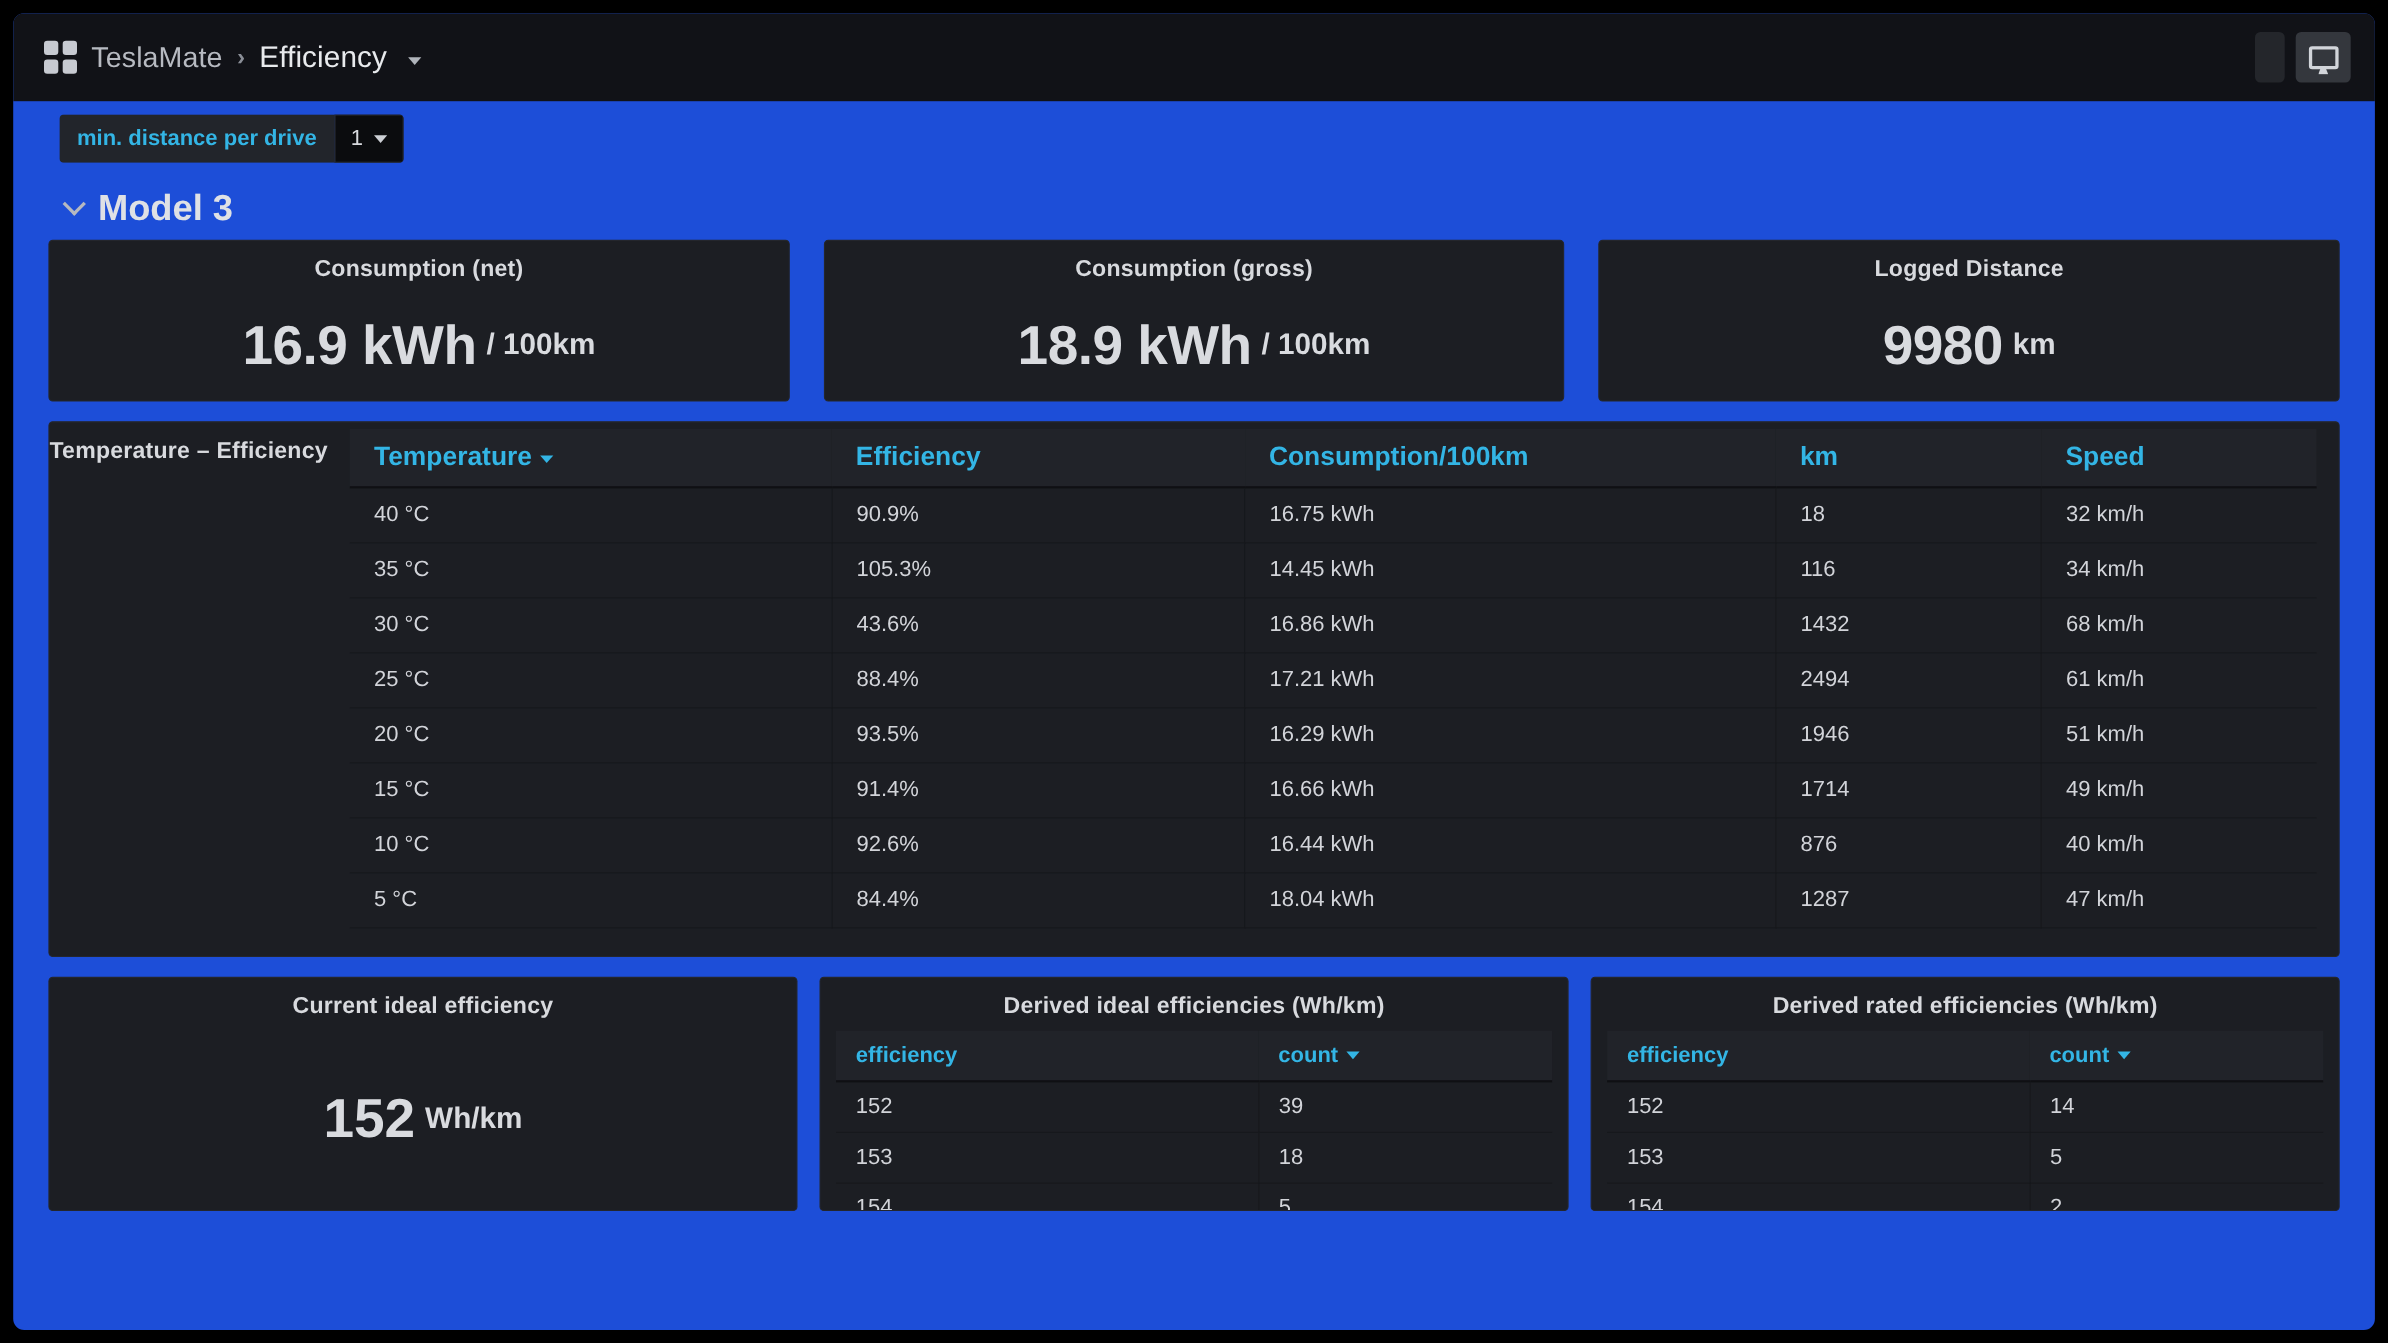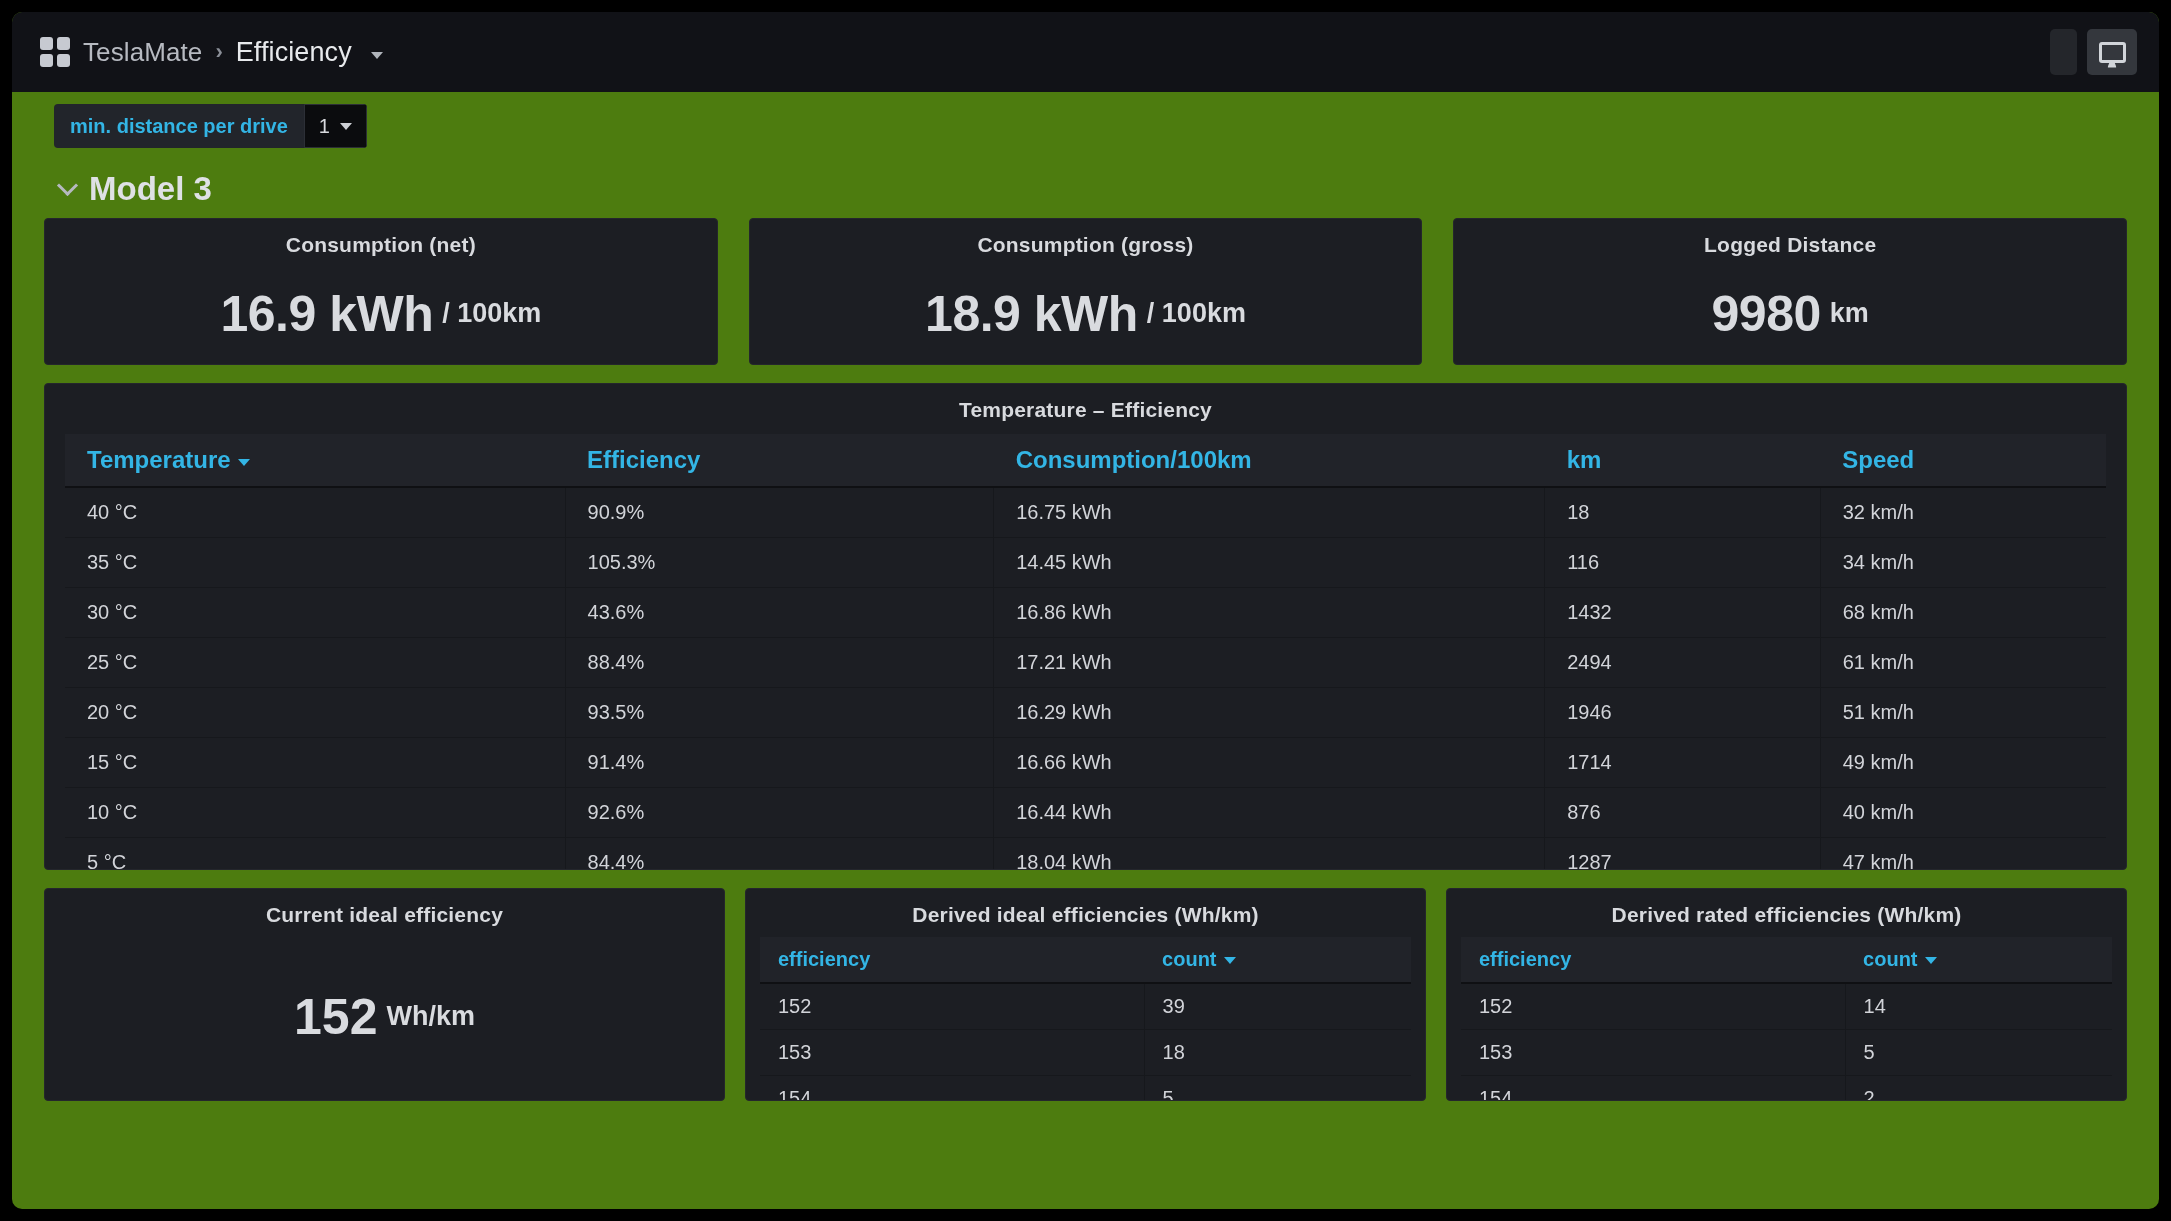--- a/index.html
+++ b/index.html
@@ -10,21 +10,21 @@
     background: #000000;
     font-family: "Liberation Sans", sans-serif;
     overflow: hidden;
   }
 
   
   #frame {
     position: absolute;
     left: 12px; top: 12px;
     width: 2147px; height: 1197px;
-    background: #4d7c0f;
+    background: #1d4ed8;
     border-radius: 10px;
     overflow: hidden;
   }
 
   
   #topnav {
     height: 80px;
     display: flex;
     align-items: center;
     padding: 0 22px 0 28px;
@@ -206,21 +206,21 @@
     font-weight: 600;
     color: #d9dbdf;
     margin-left: 9px;
   }
 
   
   .table-panel {
     width: 100%;
     height: 487px;
     display: flex;
-    flex-direction: column;
+    flex-direction: row;
   }
   .tbl-wrap {
     flex: 1;
     padding: 6px 20px 0 20px;
     overflow: hidden;
   }
   table.gtable {
     width: 100%;
     border-collapse: collapse;
     table-layout: fixed;

